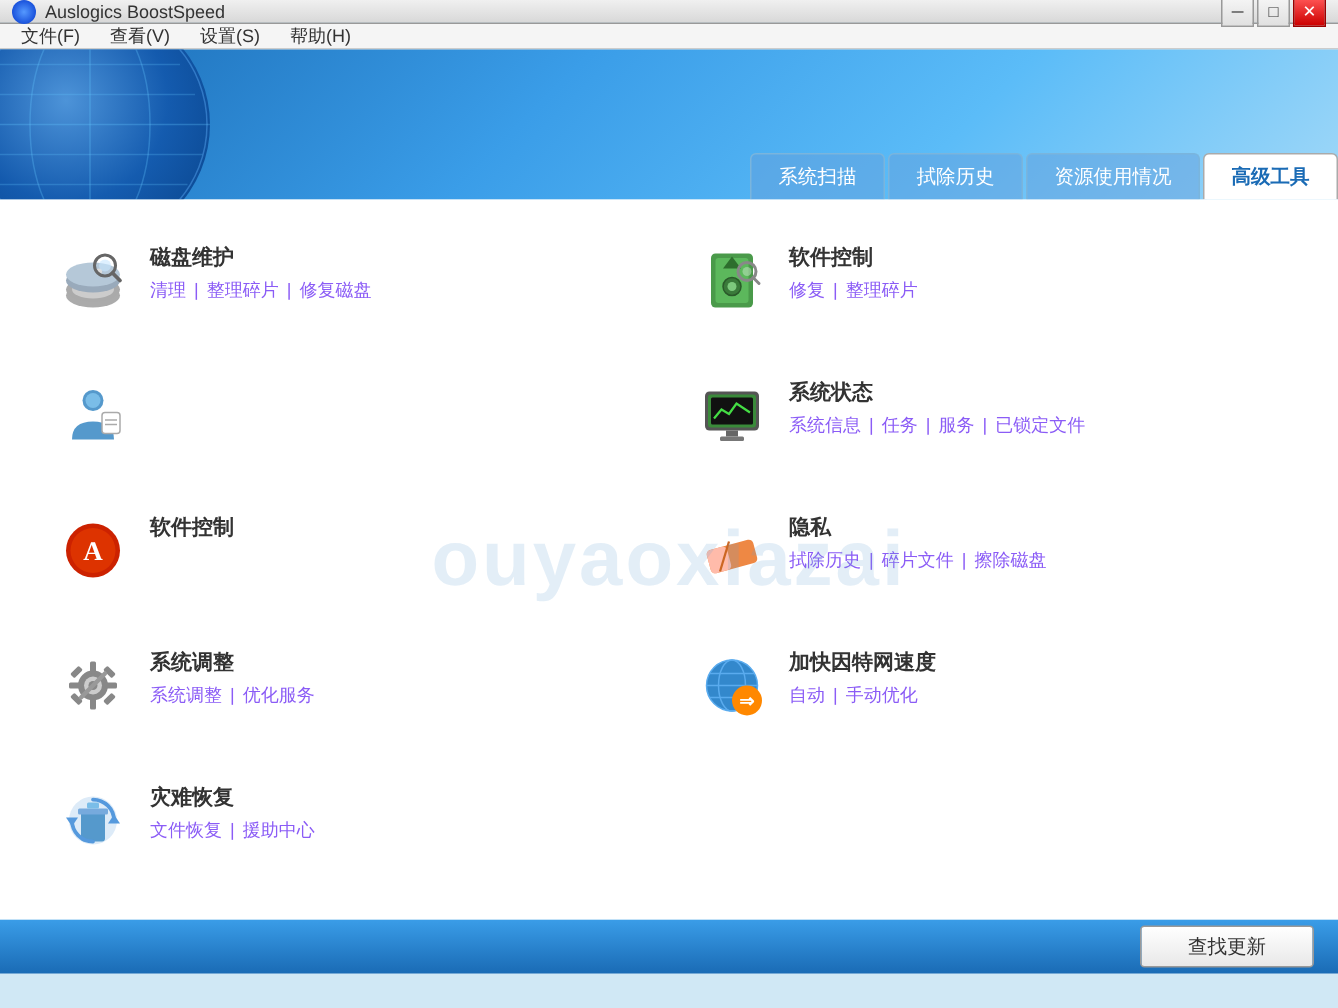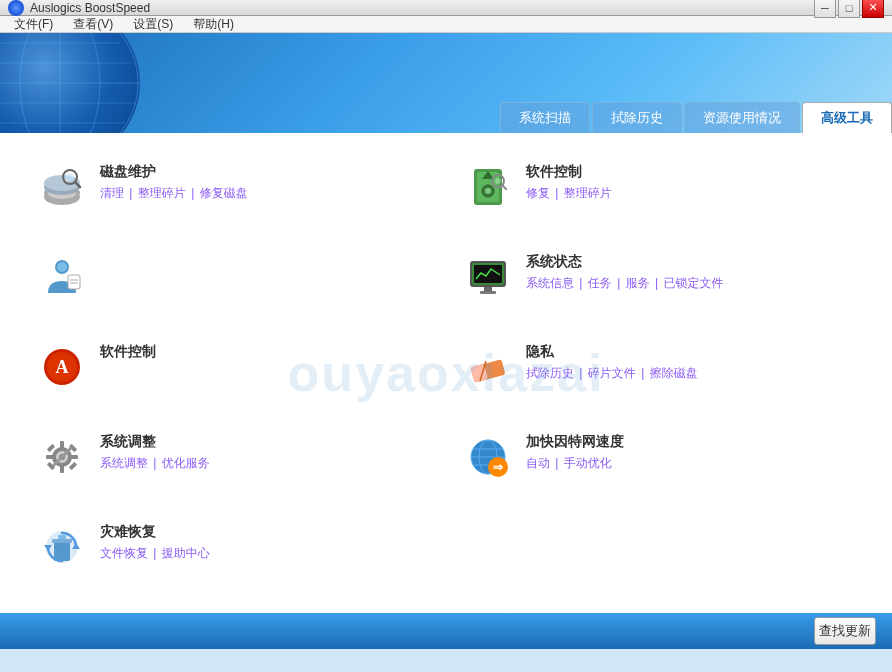--- a/index.html
+++ b/index.html
@@ -210,21 +210,21 @@
       background: linear-gradient(to bottom, #3a9de8, #1a6bb5);
       height: 36px;
       display: flex;
       align-items: center;
       justify-content: flex-end;
       padding: 0 16px;
     }
     .footer-btn {
       background: linear-gradient(to bottom, #fff, #e8e8e8);
       border: 1px solid #999;
-      padding: 4px 4px;
+      padding: 4px 31px;
       font-size: 13px;
       color: #333;
       cursor: pointer;
       border-radius: 3px;
     }
 
     
     svg { display: block; }
   </style>
 </head>

